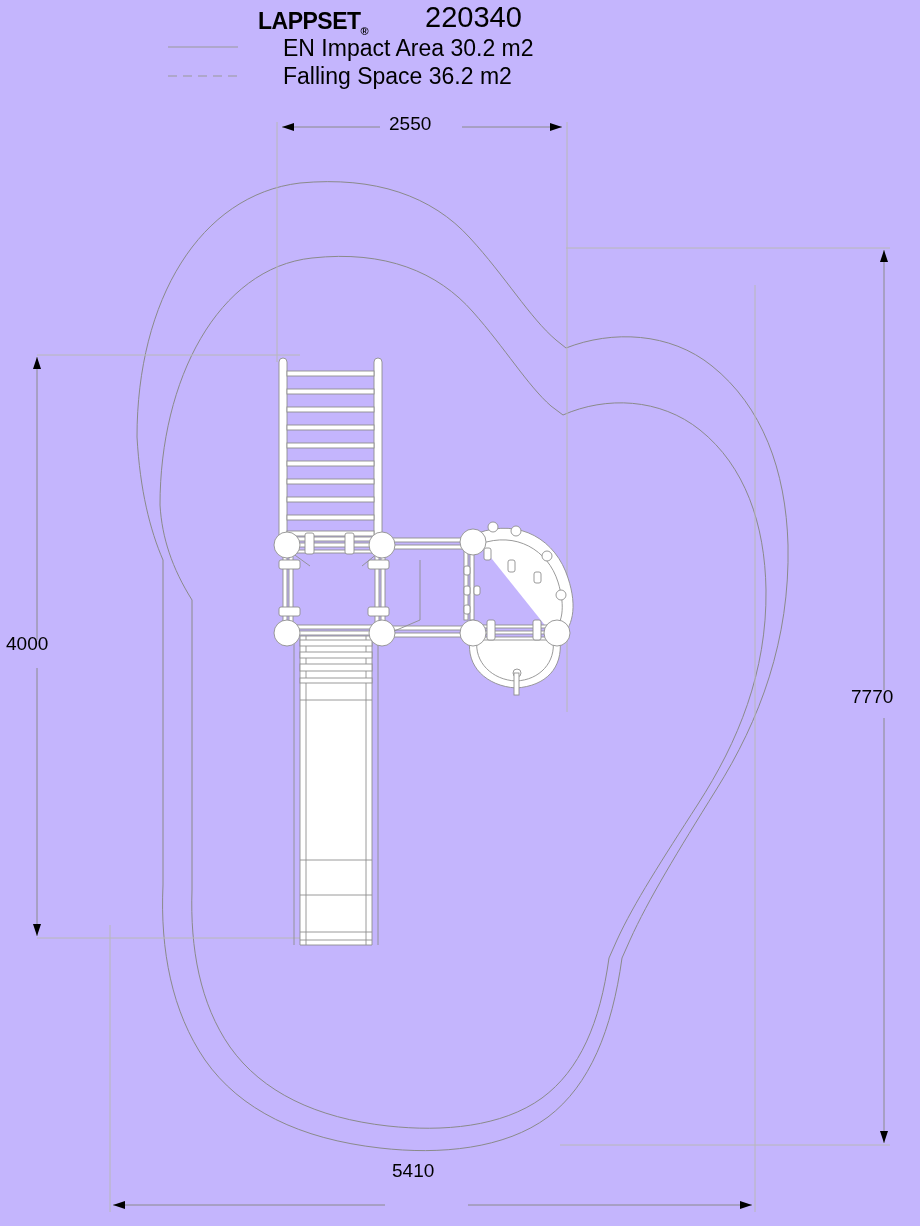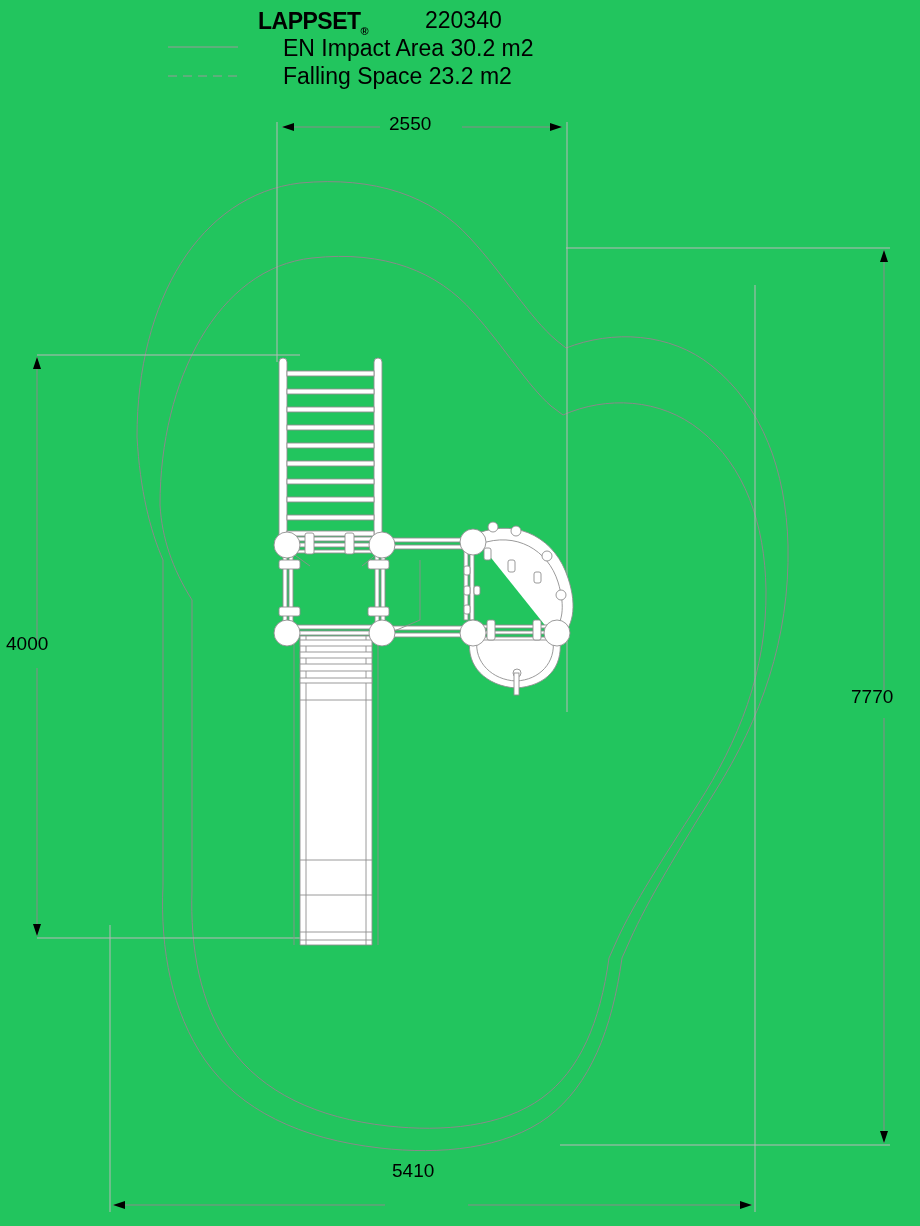--- a/index.html
+++ b/index.html
@@ -4,21 +4,21 @@
 <style>
   html, body {
     margin: 0;
     padding: 0;
     background: #ffffff;
   }
   #page {
     position: relative;
     width: 920px;
     height: 1226px;
-    background: #22c55e;
+    background: #c4b5fd;
     overflow: hidden;
     font-family: "Liberation Sans", sans-serif;
   }
   .brand {
     position: absolute;
     left: 258px;
     top: 8px;
     font-family: "Liberation Sans", sans-serif;
     font-weight: bold;
     font-size: 23px;
@@ -27,22 +27,22 @@
     white-space: nowrap;
   }
   .brand .reg {
     font-size: 11px;
     vertical-align: sub;
     font-weight: bold;
   }
   .code {
     position: absolute;
     left: 425px;
-    top: 7px;
-    font-size: 23px;
+    top: 1px;
+    font-size: 29px;
     color: #000;
     white-space: nowrap;
   }
   .legend-text {
     position: absolute;
     font-size: 23px;
     color: #000;
     white-space: nowrap;
     margin-left: 36px;
   }
@@ -277,20 +277,20 @@
     </g>
   </svg>
 
   <div class="brand">
     <span>LAPPSET</span><span class="reg">®</span>
   </div>
 
   <div class="code">220340</div>
 
   <div class="legend-text" id="legend-impact-label">EN Impact Area 30.2 m2</div>
-  <div class="legend-text" id="legend-falling-label">Falling Space 23.2 m2</div>
+  <div class="legend-text" id="legend-falling-label">Falling Space 36.2 m2</div>
 
   <div class="dim-text" id="dim-2550-text">2550</div>
   <div class="dim-text" id="dim-5000-text">4000</div>
   <div class="dim-text" id="dim-7770-text">7770</div>
   <div class="dim-text" id="dim-5410-text">5410</div>
 
 </div>
 
 </body></html>

